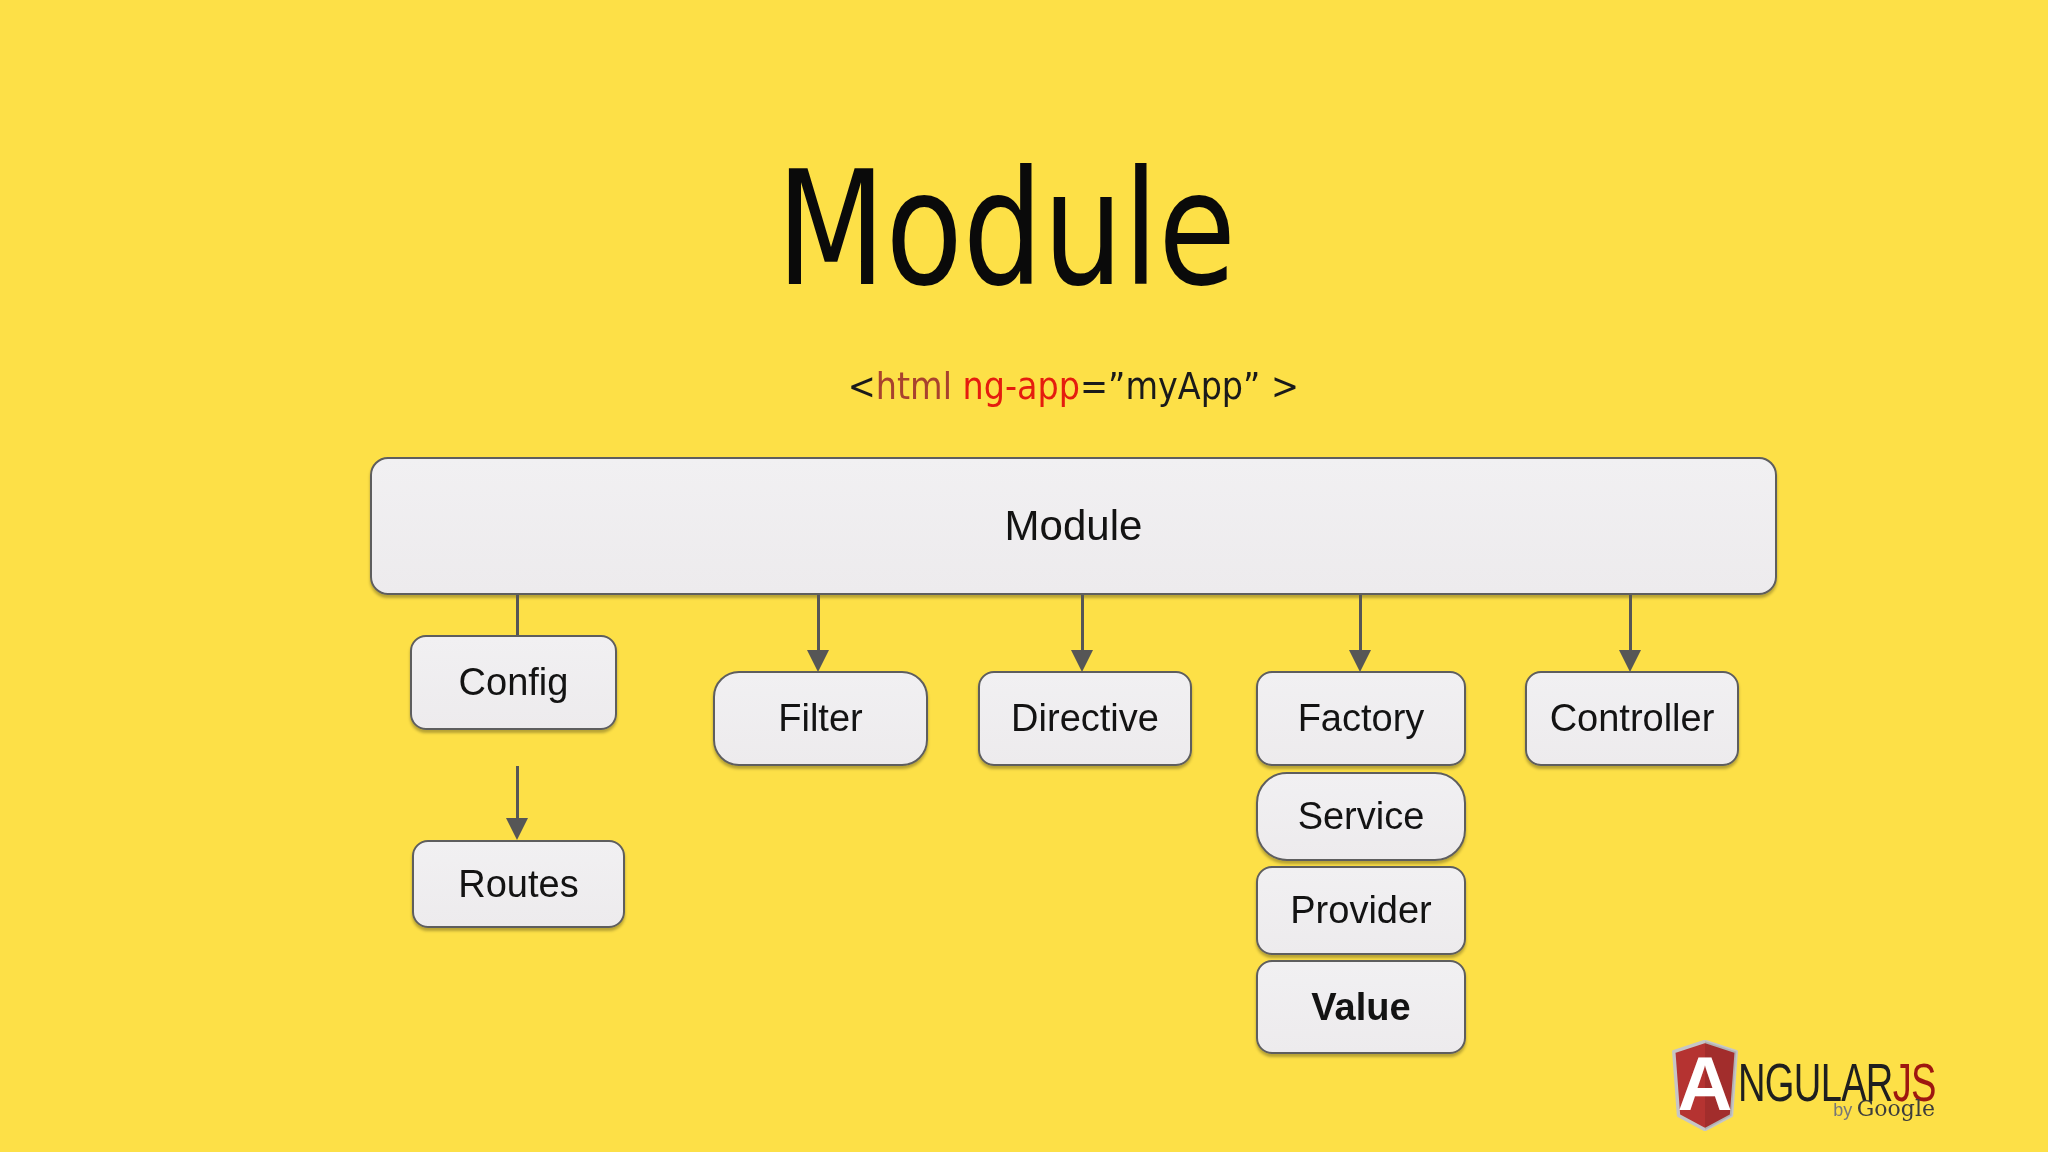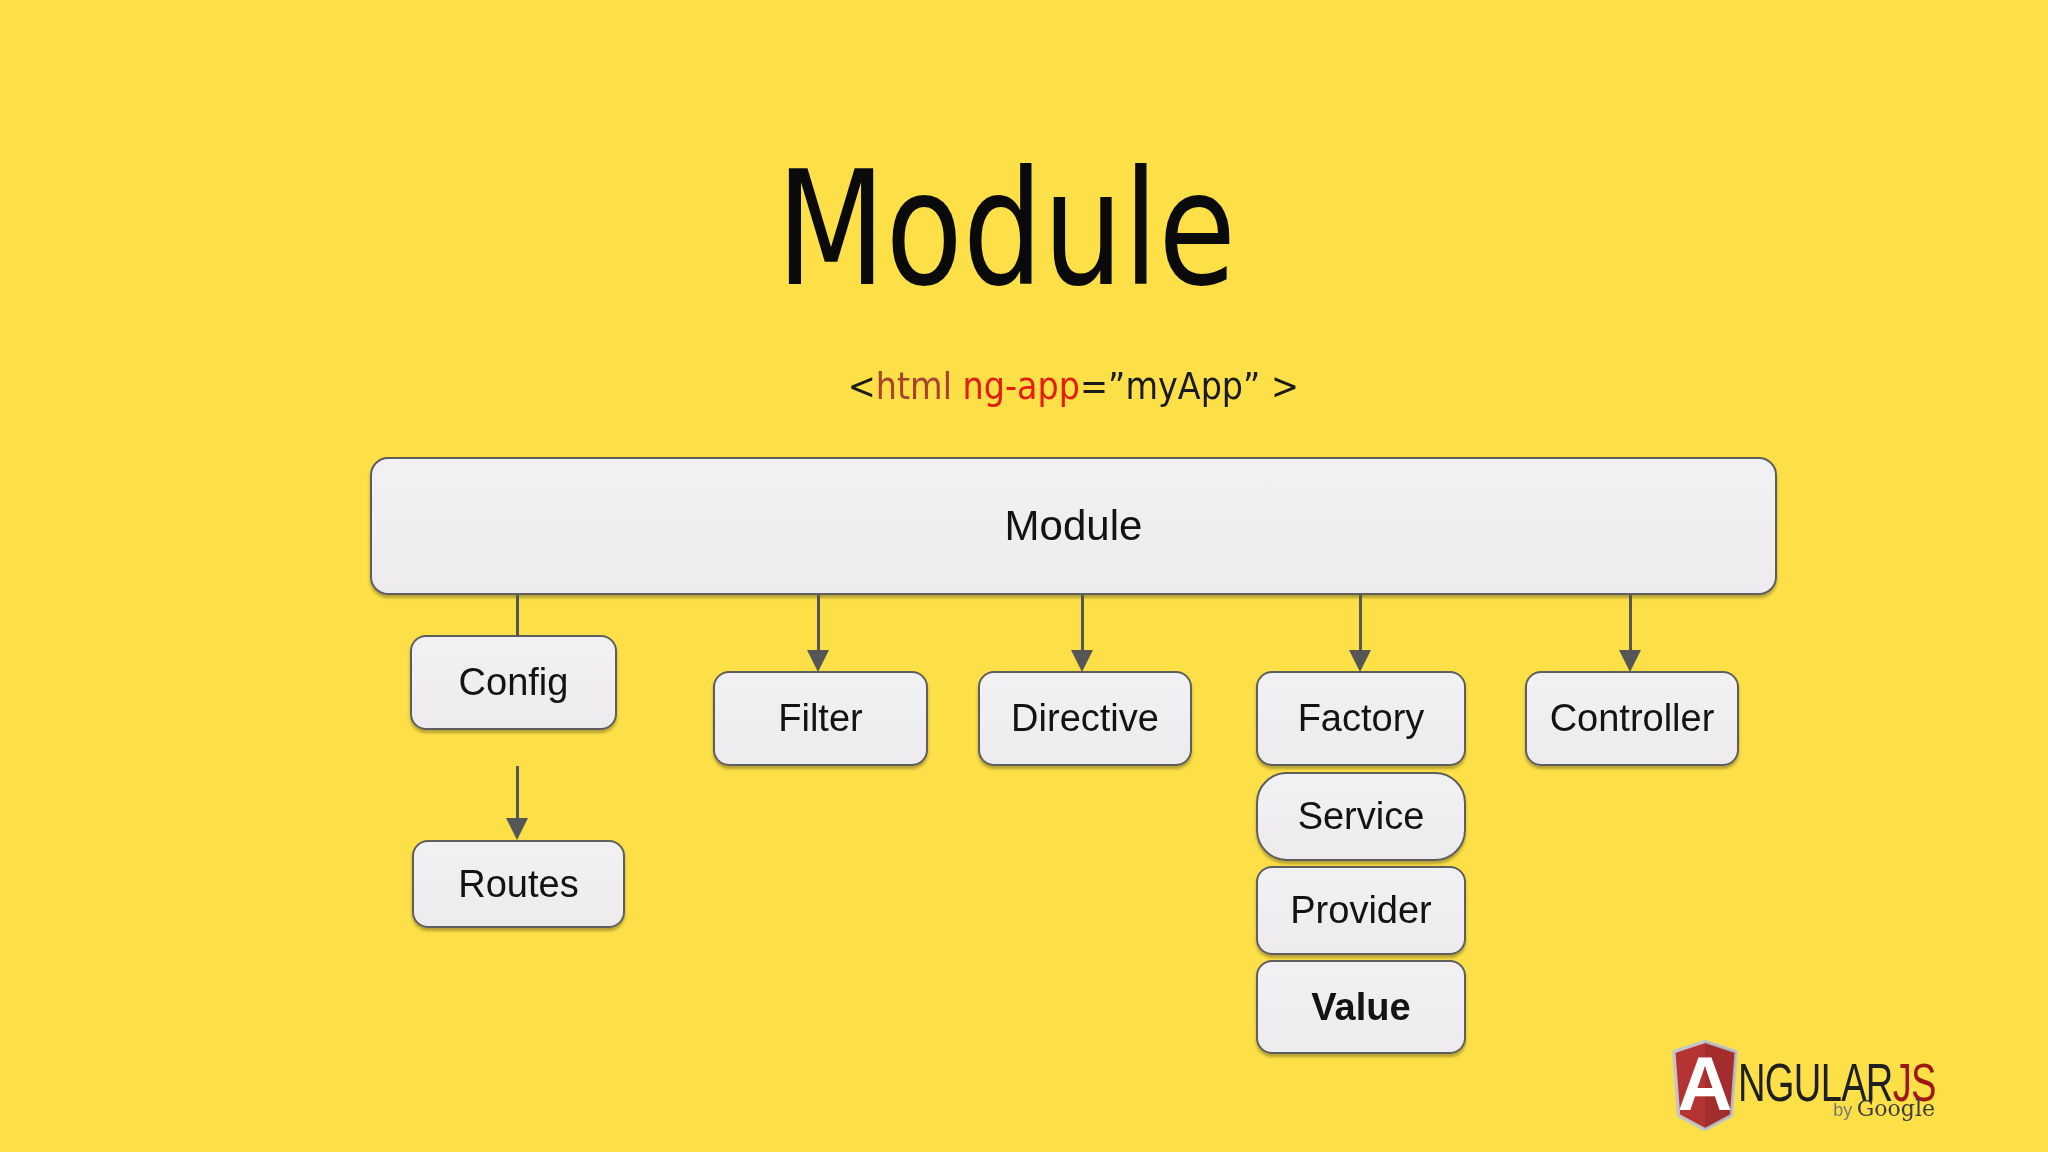--- a/index.html
+++ b/index.html
@@ -87,21 +87,21 @@
   </div>
 
   <div class="arrow" style="left:505px;top:766px;">
     <div class="shaft" style="height:52px;"></div>
     <div class="head"></div>
   </div>
 
   <div class="box" style="left:410px;top:635px;width:207px;height:95px;">
     <span>Config</span>
   </div>
-  <div class="box" style="left:713px;top:671px;width:215px;height:95px;">
+  <div class="box" style="left:713px;top:671px;width:215px;height:95px;border-radius:26px;">
     <span>Filter</span>
   </div>
   <div class="box" style="left:978px;top:671px;width:214px;height:95px;">
     <span>Directive</span>
   </div>
   <div class="box" style="left:1256px;top:671px;width:210px;height:95px;">
     <span>Factory</span>
   </div>
   <div class="box" style="left:1525px;top:671px;width:214px;height:95px;">
     <span>Controller</span>

